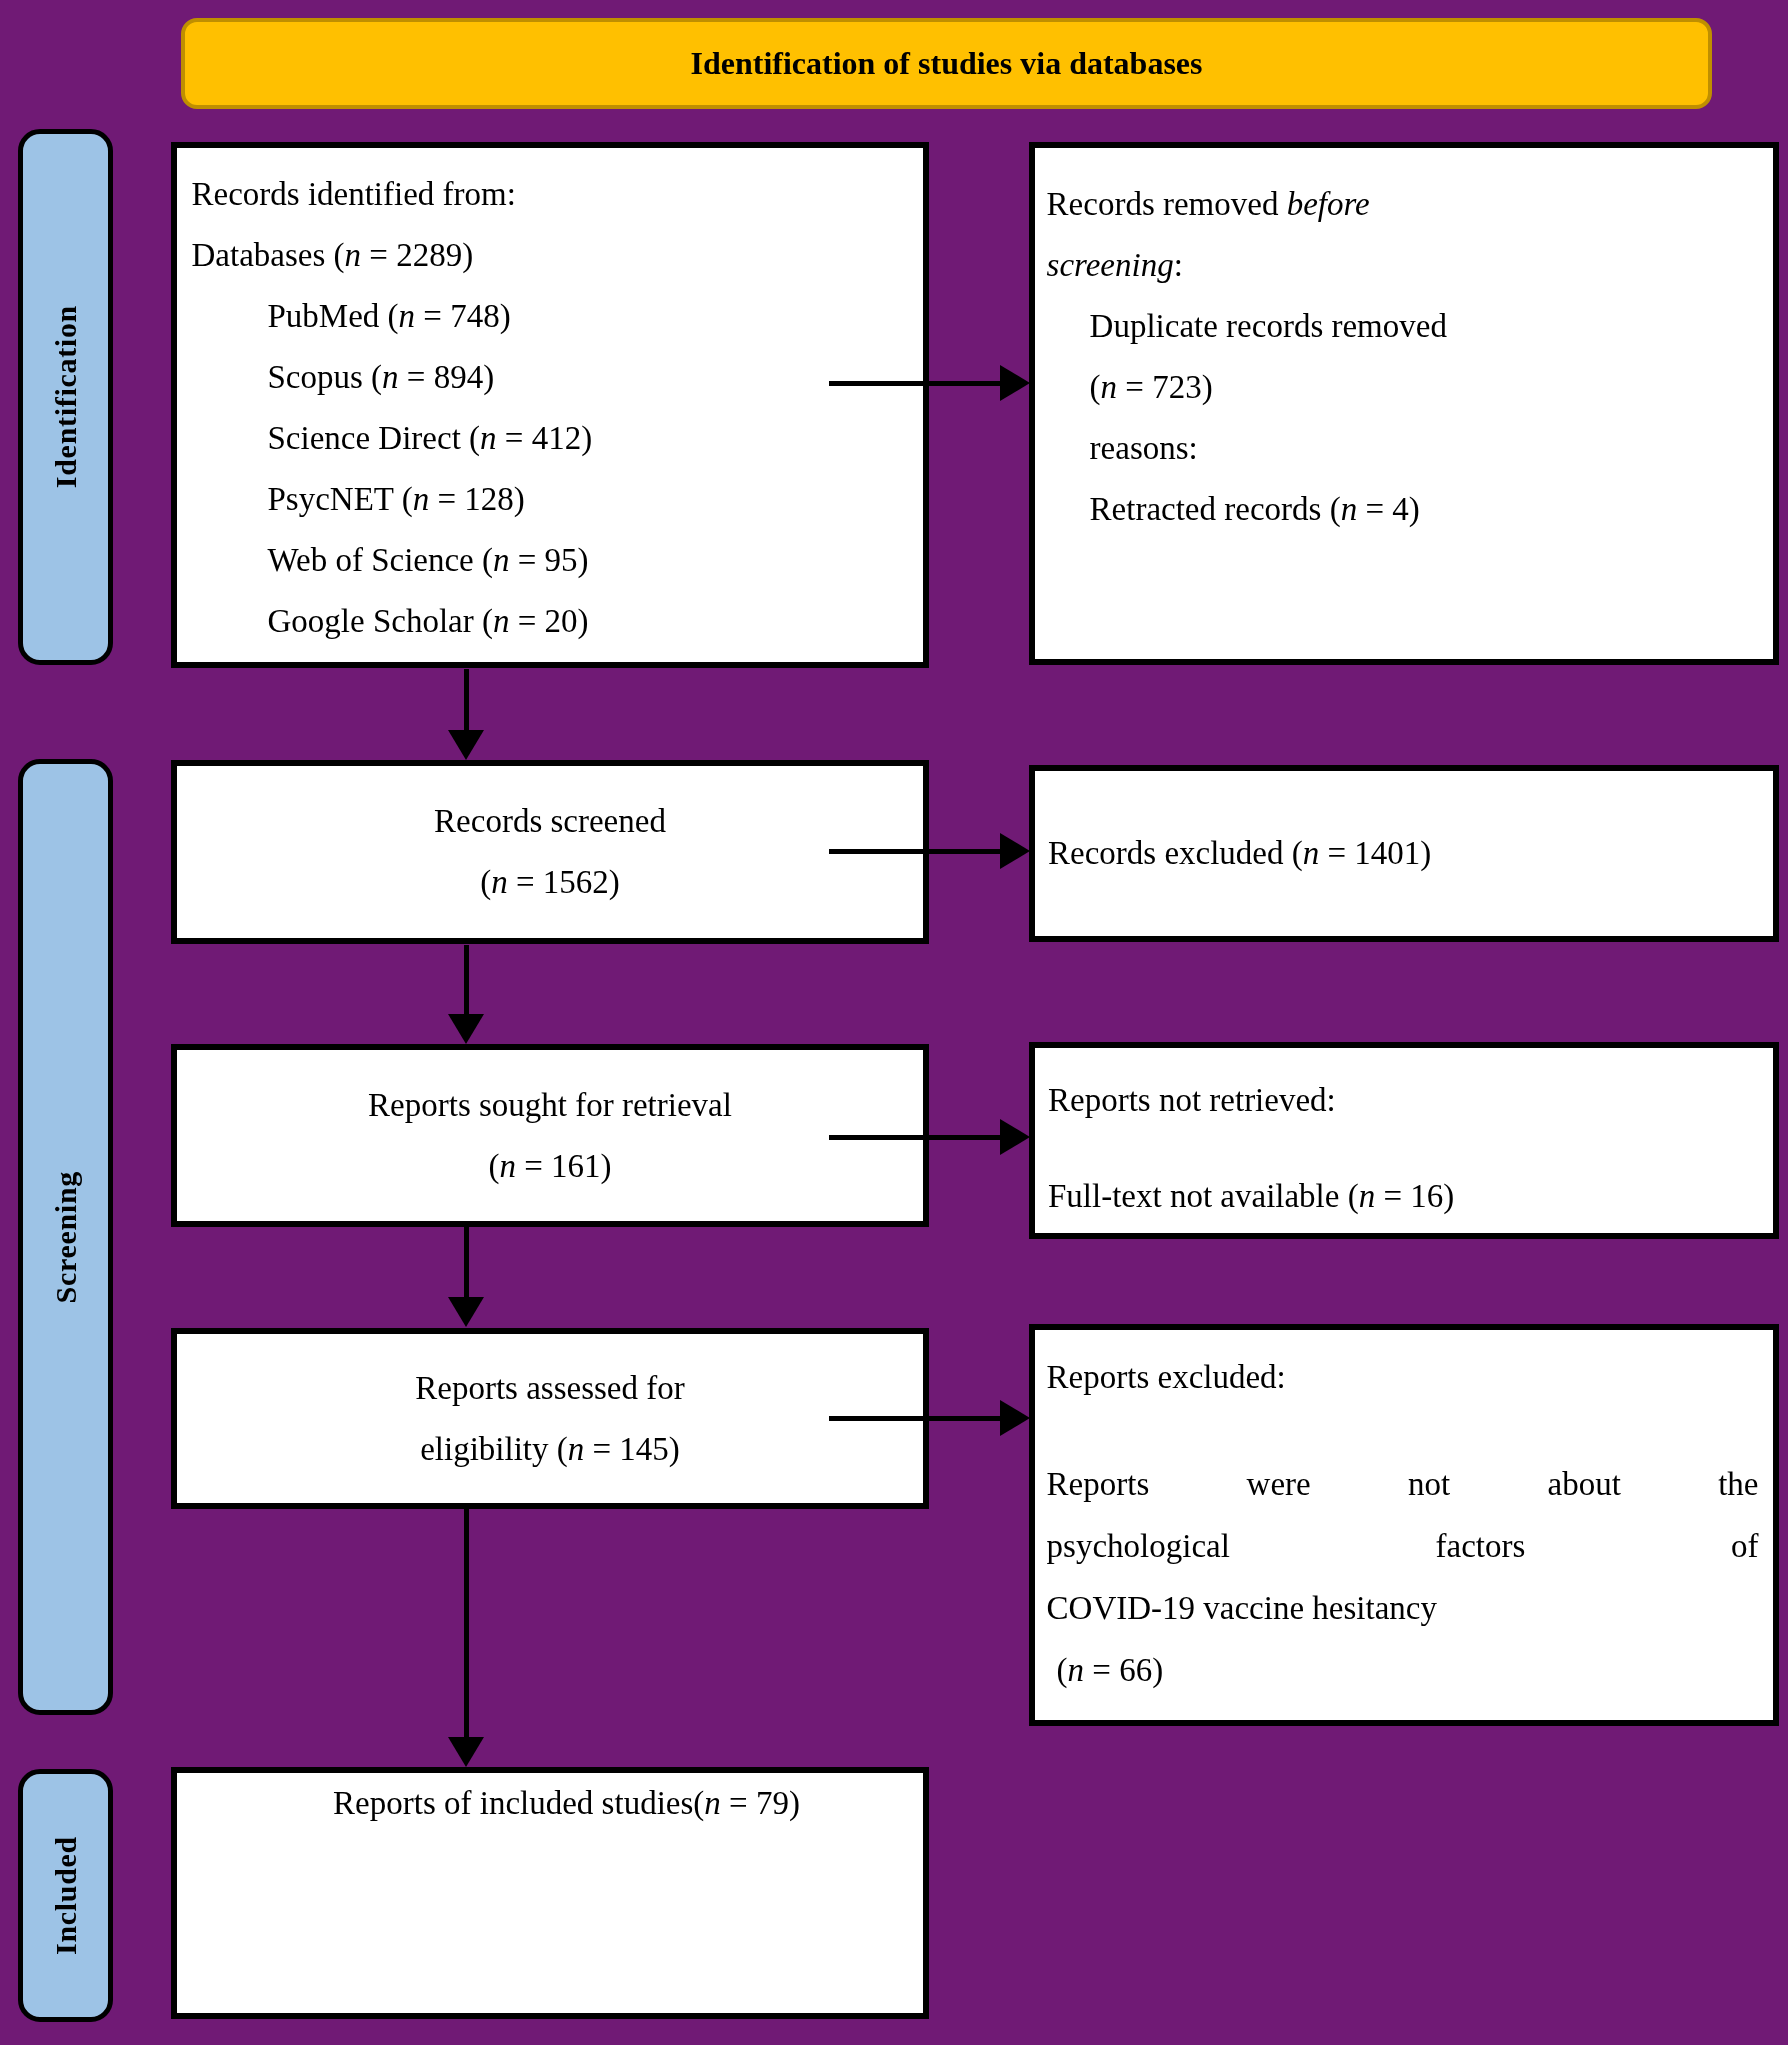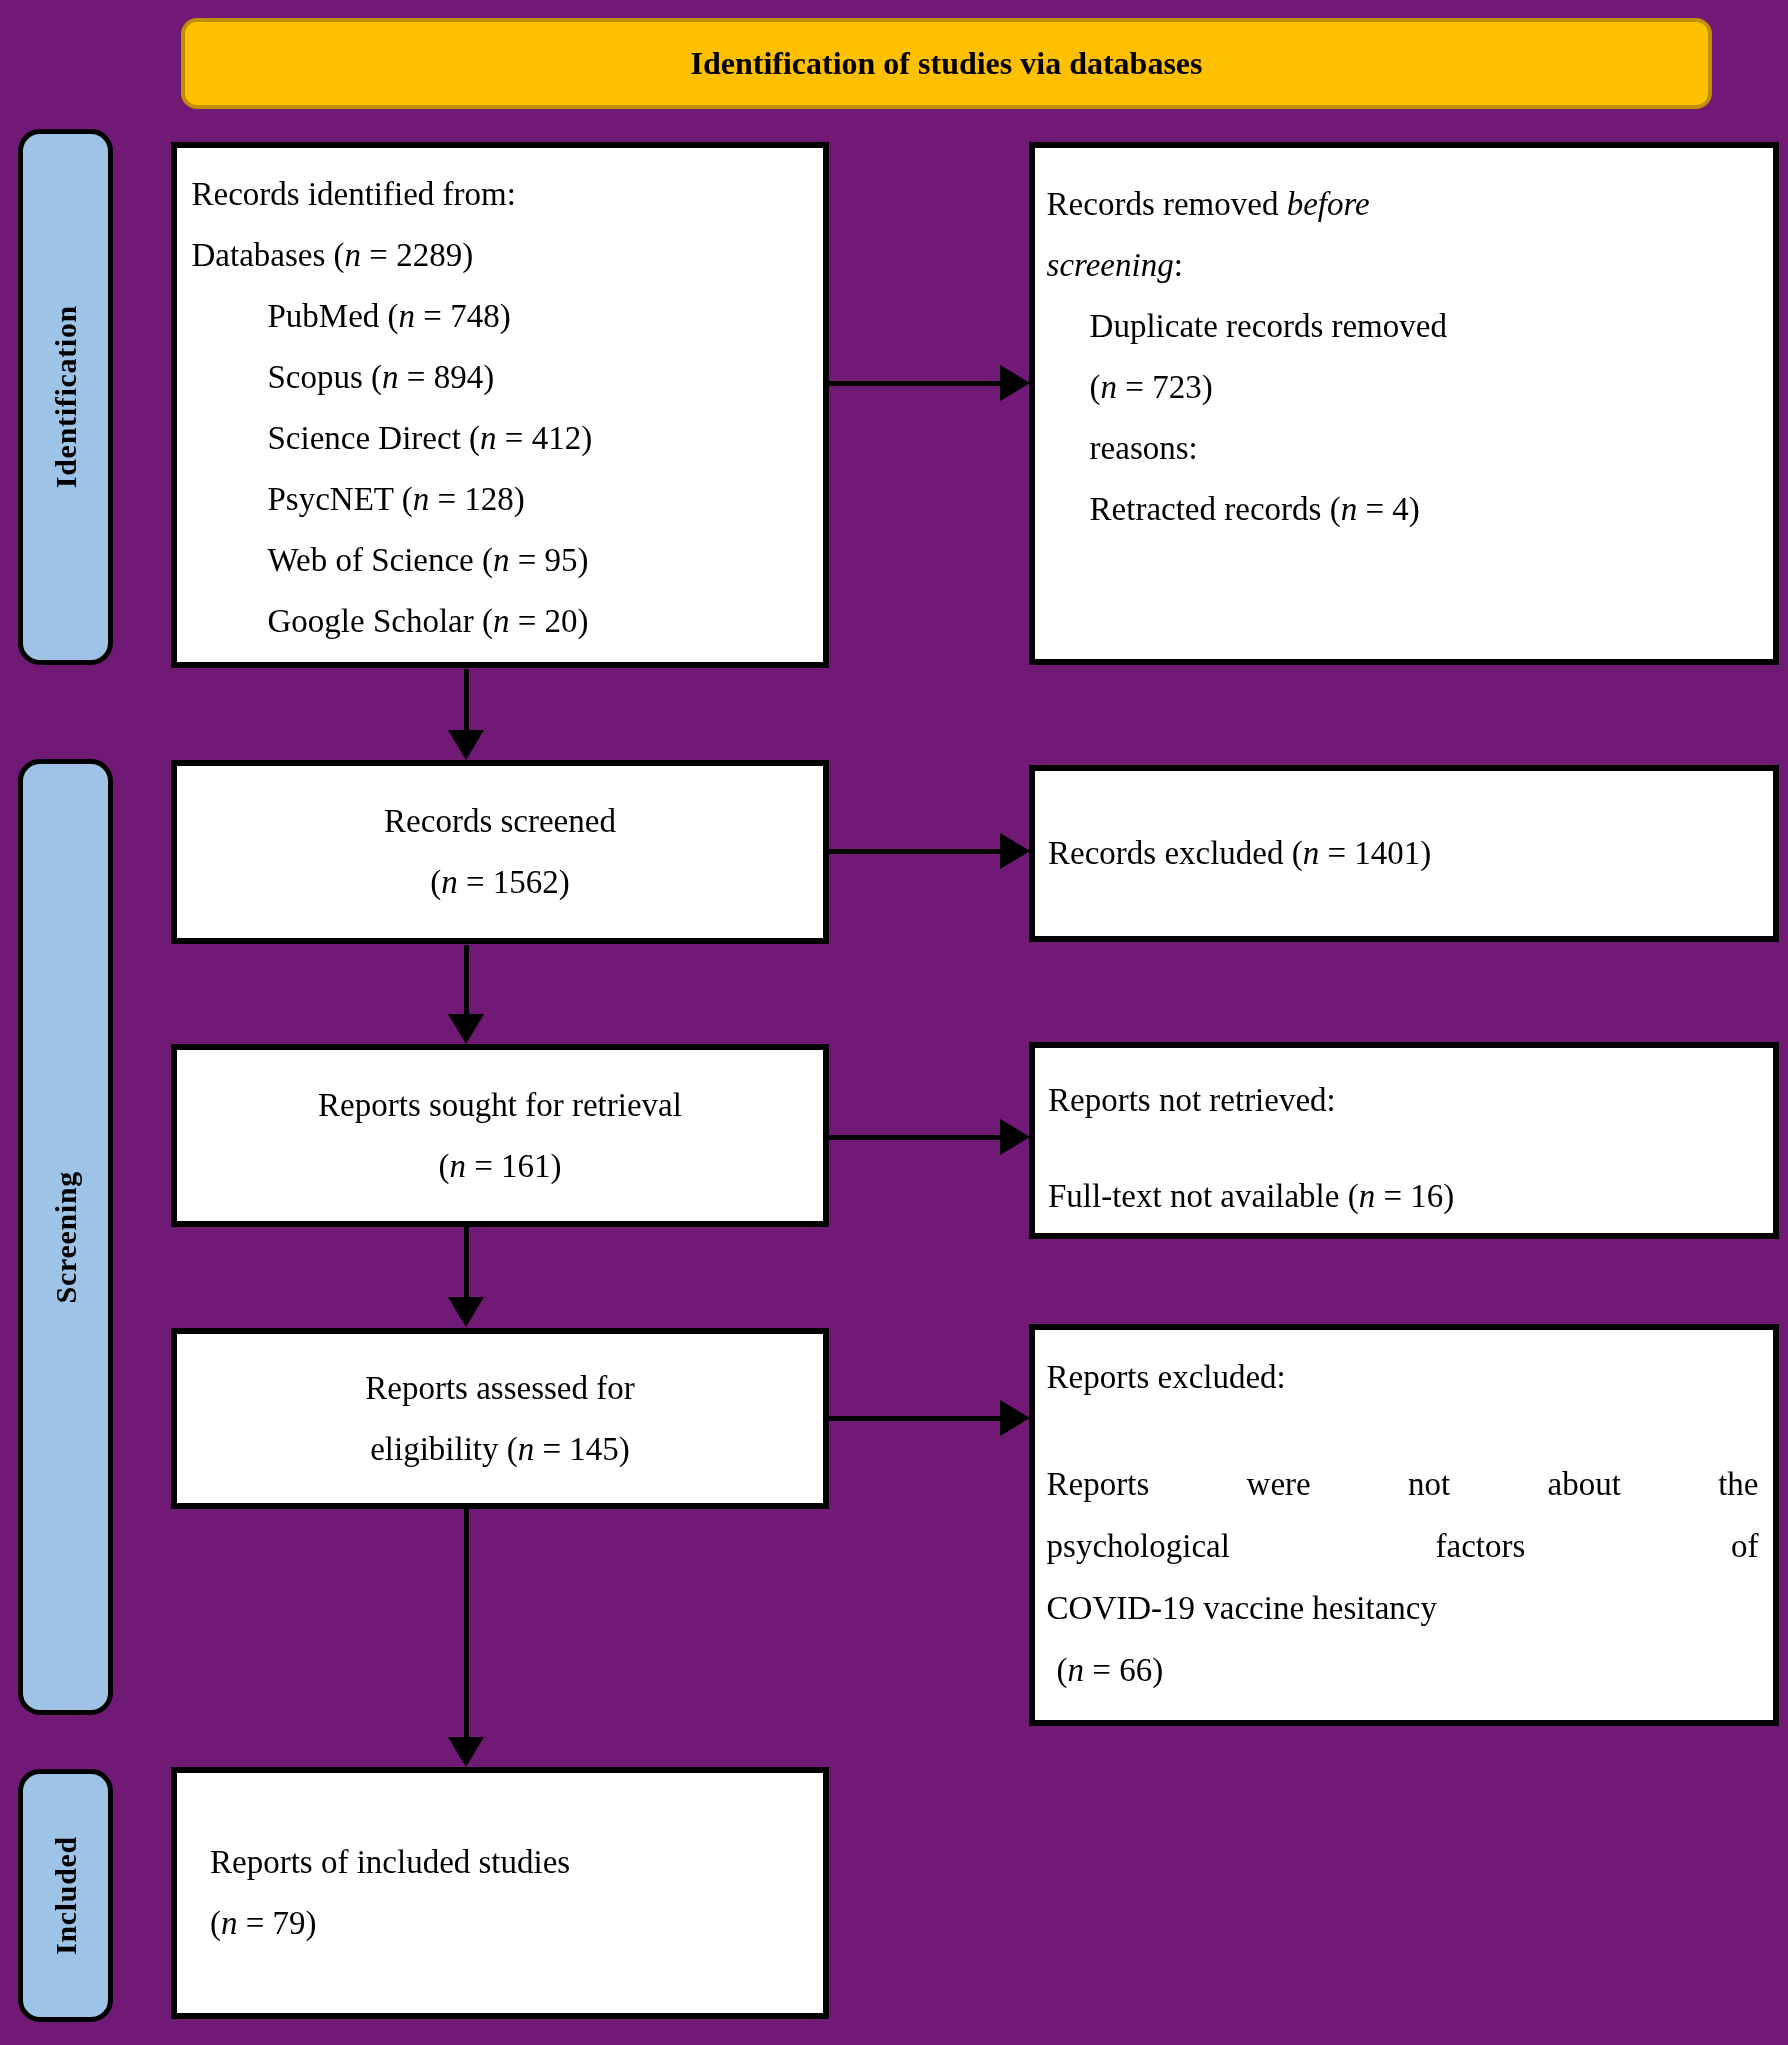--- a/index.html
+++ b/index.html
@@ -29,31 +29,31 @@
   }
   #side-identification{top:129px; height:536px;}
   #side-screening{top:759px; height:956px;}
   #side-included{top:1769px; height:253px;}
   
   .box{
     position:absolute; background:#fff; border:6.5px solid #000; box-sizing:border-box;
     font-size:33px; line-height:61px;
   }
   .ln{white-space:nowrap;}
-  .col-l{left:171px; width:658px;}
+  .col-l{left:171px; width:758px;}
   .col-r{left:1029px; width:750px;}
   #box-identified{top:142px; height:526px; padding:16px 7.2px 0 14.5px;}
   #box-removed{top:142px; height:523px; padding:26px 11px 0 11.6px;}
   #box-screened{top:760px; height:184px;}
   #box-excluded{top:765px; height:177px; display:flex; align-items:center; padding-left:13px;}
   #box-sought{top:1044px; height:183px;}
   #box-notretrieved{top:1042px; height:197px; padding:22px 11px 0 13px;}
   #box-assessed{top:1328px; height:181px;}
   #box-repexcluded{top:1324px; height:402px; padding:17.3px 14.5px 0 11.6px;}
-  #box-included{top:1767px; height:252px; display:flex; flex-direction:column; justify-content:center; padding-left:33px;}
+  #box-included{top:1767px; height:252px; display:flex; flex-direction:row; justify-content:center; padding-left:33px;}
   .centerbox{display:flex; flex-direction:column; align-items:center; justify-content:center; text-align:center;}
   .ind{padding-left:76px;}
   .ind2{padding-left:43px;}
   .gap-top{margin-top:35px;}
   .para-gap{margin-top:45px;}
   .just{text-align:justify; text-align-last:justify; white-space:normal; line-height:62px;}
   .norm{line-height:62px;}
   .tail-ind{padding-left:10px; line-height:62px;}
   
   .hline,.vline,.ah-r,.ah-d{position:absolute;}

